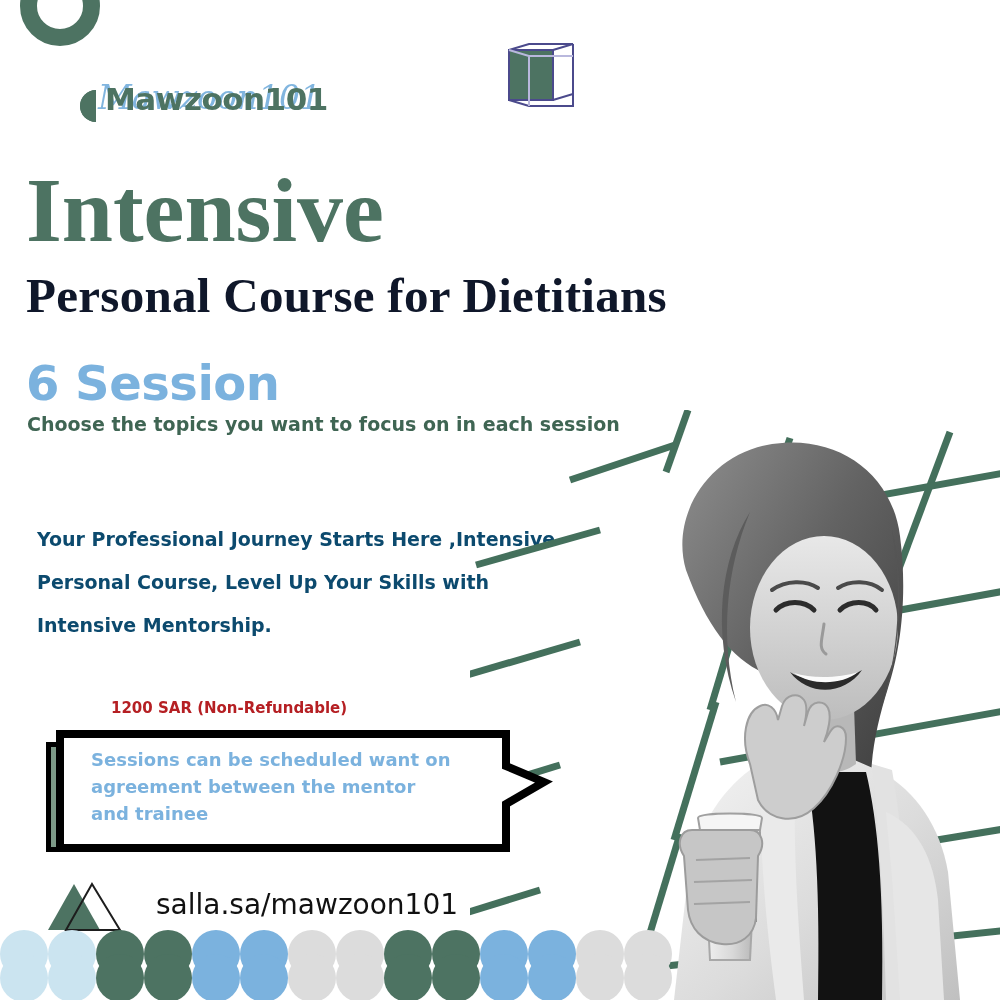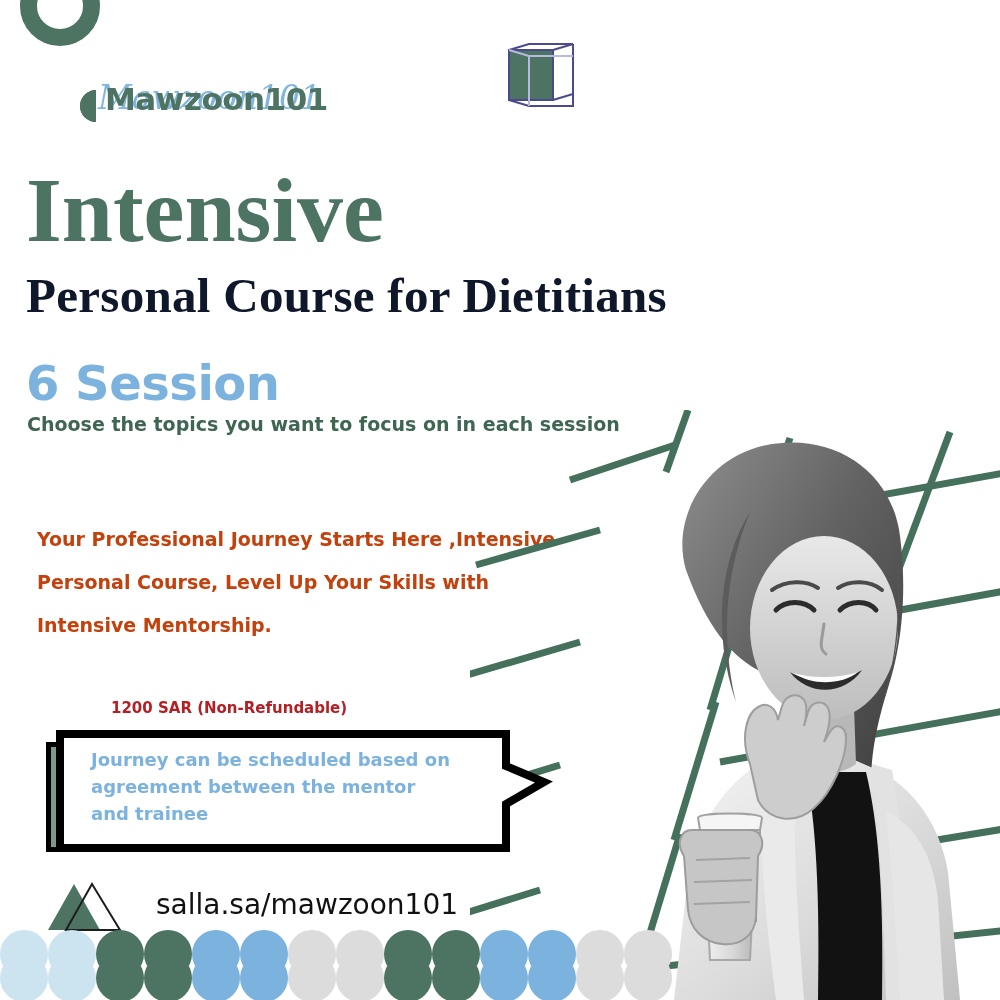--- a/index.html
+++ b/index.html
@@ -166,21 +166,21 @@
   
   .body-copy {
     position: absolute;
     left: 37px;
     top: 518px;
     width: 580px;
     font-family: "DejaVu Sans", sans-serif;
     font-weight: bold;
     font-size: 19px;
     line-height: 43px;
-    color: #c2410c;
+    color: #0c4a6e;
   }
   .body-copy div { white-space: nowrap; }
 
   
   .price {
     position: absolute;
     left: 111px;
     top: 699px;
     font-family: "DejaVu Sans", sans-serif;
     font-weight: bold;
@@ -425,21 +425,21 @@
   </div>
 
   <div class="price">1200 SAR (Non-Refundable)</div>
 
   <div class="bubble-wrap">
     <div class="bubble-shadow"></div>
     <svg class="bubble-svg" viewBox="0 0 500 122">
       <path d="M4 4 L450 4 L450 36 L488 52 L450 74 L450 118 L4 118 Z" fill="#ffffff" stroke="#000000" stroke-width="8" stroke-linejoin="miter"></path>
     </svg>
     <div class="bubble-text">
-      <div>Journey can be scheduled based on</div>
+      <div>Sessions can be scheduled want on</div>
       <div>agreement between the mentor</div>
       <div>and trainee</div>
     </div>
   </div>
 
   <div class="url-row">
     <svg class="tri-mark" viewBox="0 0 84 52">
       <polygon points="26,2 52,48 0,48" fill="#4d7362"></polygon>
       <polygon points="44,2 72,48 18,48" fill="none" stroke="#1d1d1d" stroke-width="2"></polygon>
     </svg>

